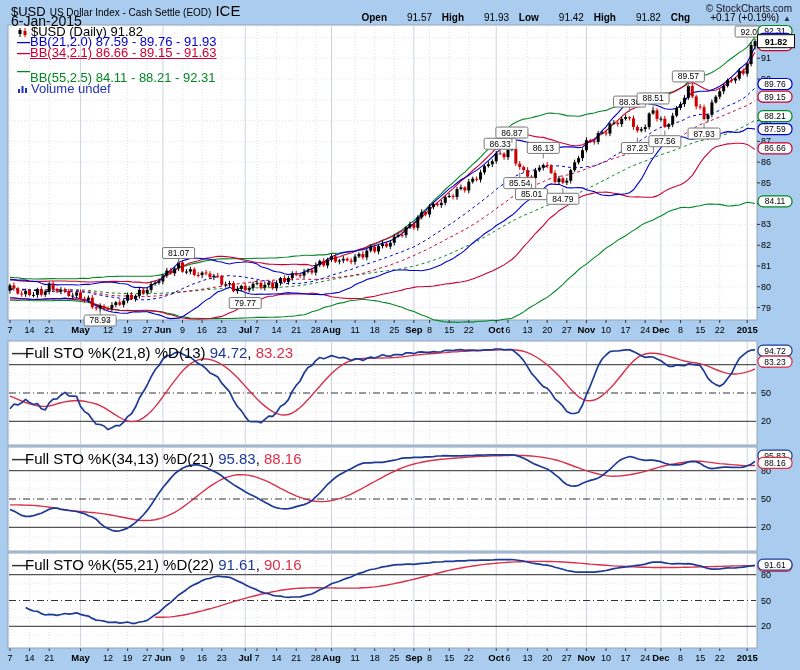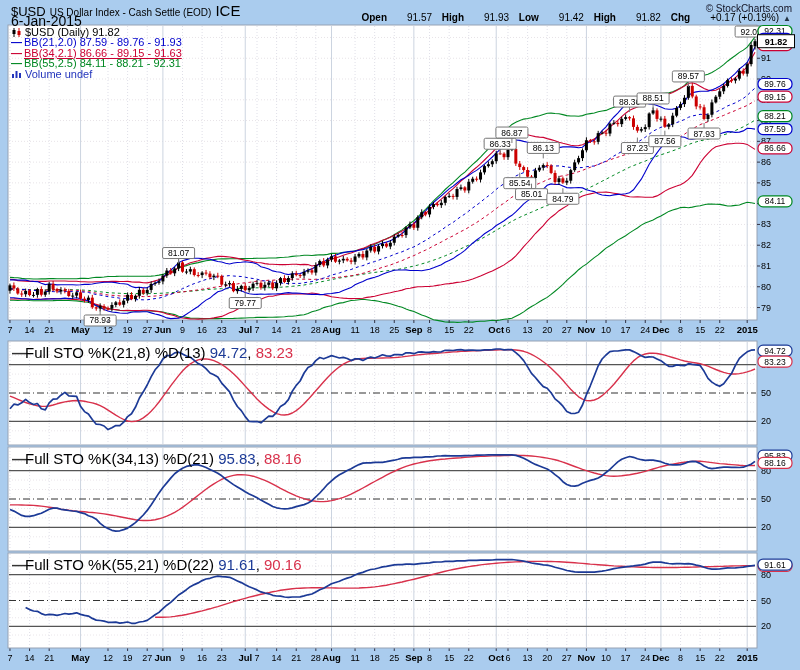--- a/index.html
+++ b/index.html
@@ -9,21 +9,21 @@
   #titlebar{left:11px;top:2px}
   .sym{font-size:13px;font-weight:normal;color:#000;letter-spacing:0}
   .tname{font-size:10px;color:#000;margin-left:4px}
   .exch{font-size:15px;font-weight:normal;color:#000;margin-left:4px}
   #copyright{right:8px;top:3px;font-size:10px;color:#112;text-decoration:none}
   #daterow{left:11px;top:13px;font-size:14px;color:#000}
   #quoterow{right:9px;top:12px;font-size:10px;color:#000}
   #quoterow b{margin-left:7px}
   #quoterow .val{margin-left:20px}
   .up-arrow{color:#234;font-size:8px;margin-left:4px}
-  #legend-main{left:11px;top:27px;font-size:11px;line-height:10.4px}
+  #legend-main{left:17px;top:27px;font-size:13px;line-height:10.4px}
   .lrow{display:flex;align-items:center}
   .sw{display:inline-block;width:12px;font-weight:bold;margin-right:1px}.blk{color:#000}
   .vol{color:#2233bb}
   .icn{display:inline-block;width:12px;height:9px;margin-right:2px}
   .sto-head{left:12px;font-size:15px;color:#000}
   .sto-head .kv{color:#1c3a96}
   .sto-head .dv{color:#d8314b}
   #sto-head-1{top:344px}
   #sto-head-2{top:450px}
   #sto-head-3{top:556px}
@@ -988,21 +988,21 @@
   <div class="lrow">
     <span class="sw" style="color: rgb(0, 0, 204);">—</span>
     <span style="color: rgb(0, 0, 204);">BB(21,2.0) 87.59 - 89.76 - 91.93</span>
   </div>
   <div class="lrow">
     <span class="sw" style="color: rgb(204, 0, 51);">—</span>
     <span style="color: rgb(204, 0, 51); text-decoration: underline;">BB(34,2.1) 86.66 - 89.15 - 91.63</span>
   </div>
   <div class="lrow">
     <span class="sw" style="color: rgb(0, 136, 34);">—</span>
-    <span style="color: rgb(0, 136, 34);">BB(55,2.5) 84.11 - 88.21 - 92.31</span>
+    <span style="color: rgb(0, 136, 34); margin-top: 15px;">BB(55,2.5) 84.11 - 88.21 - 92.31</span>
   </div>
   <div class="lrow">
     <span class="icn"><svg width="12" height="9">
           <rect x="1" y="5" width="2" height="4" fill="#2233bb"></rect>
           <rect x="4.5" y="2" width="2" height="7" fill="#2233bb"></rect>
           <rect x="8" y="4" width="2" height="5" fill="#2233bb"></rect>
         </svg></span>
     <span class="vol">Volume undef</span>
   </div>
 </div>

